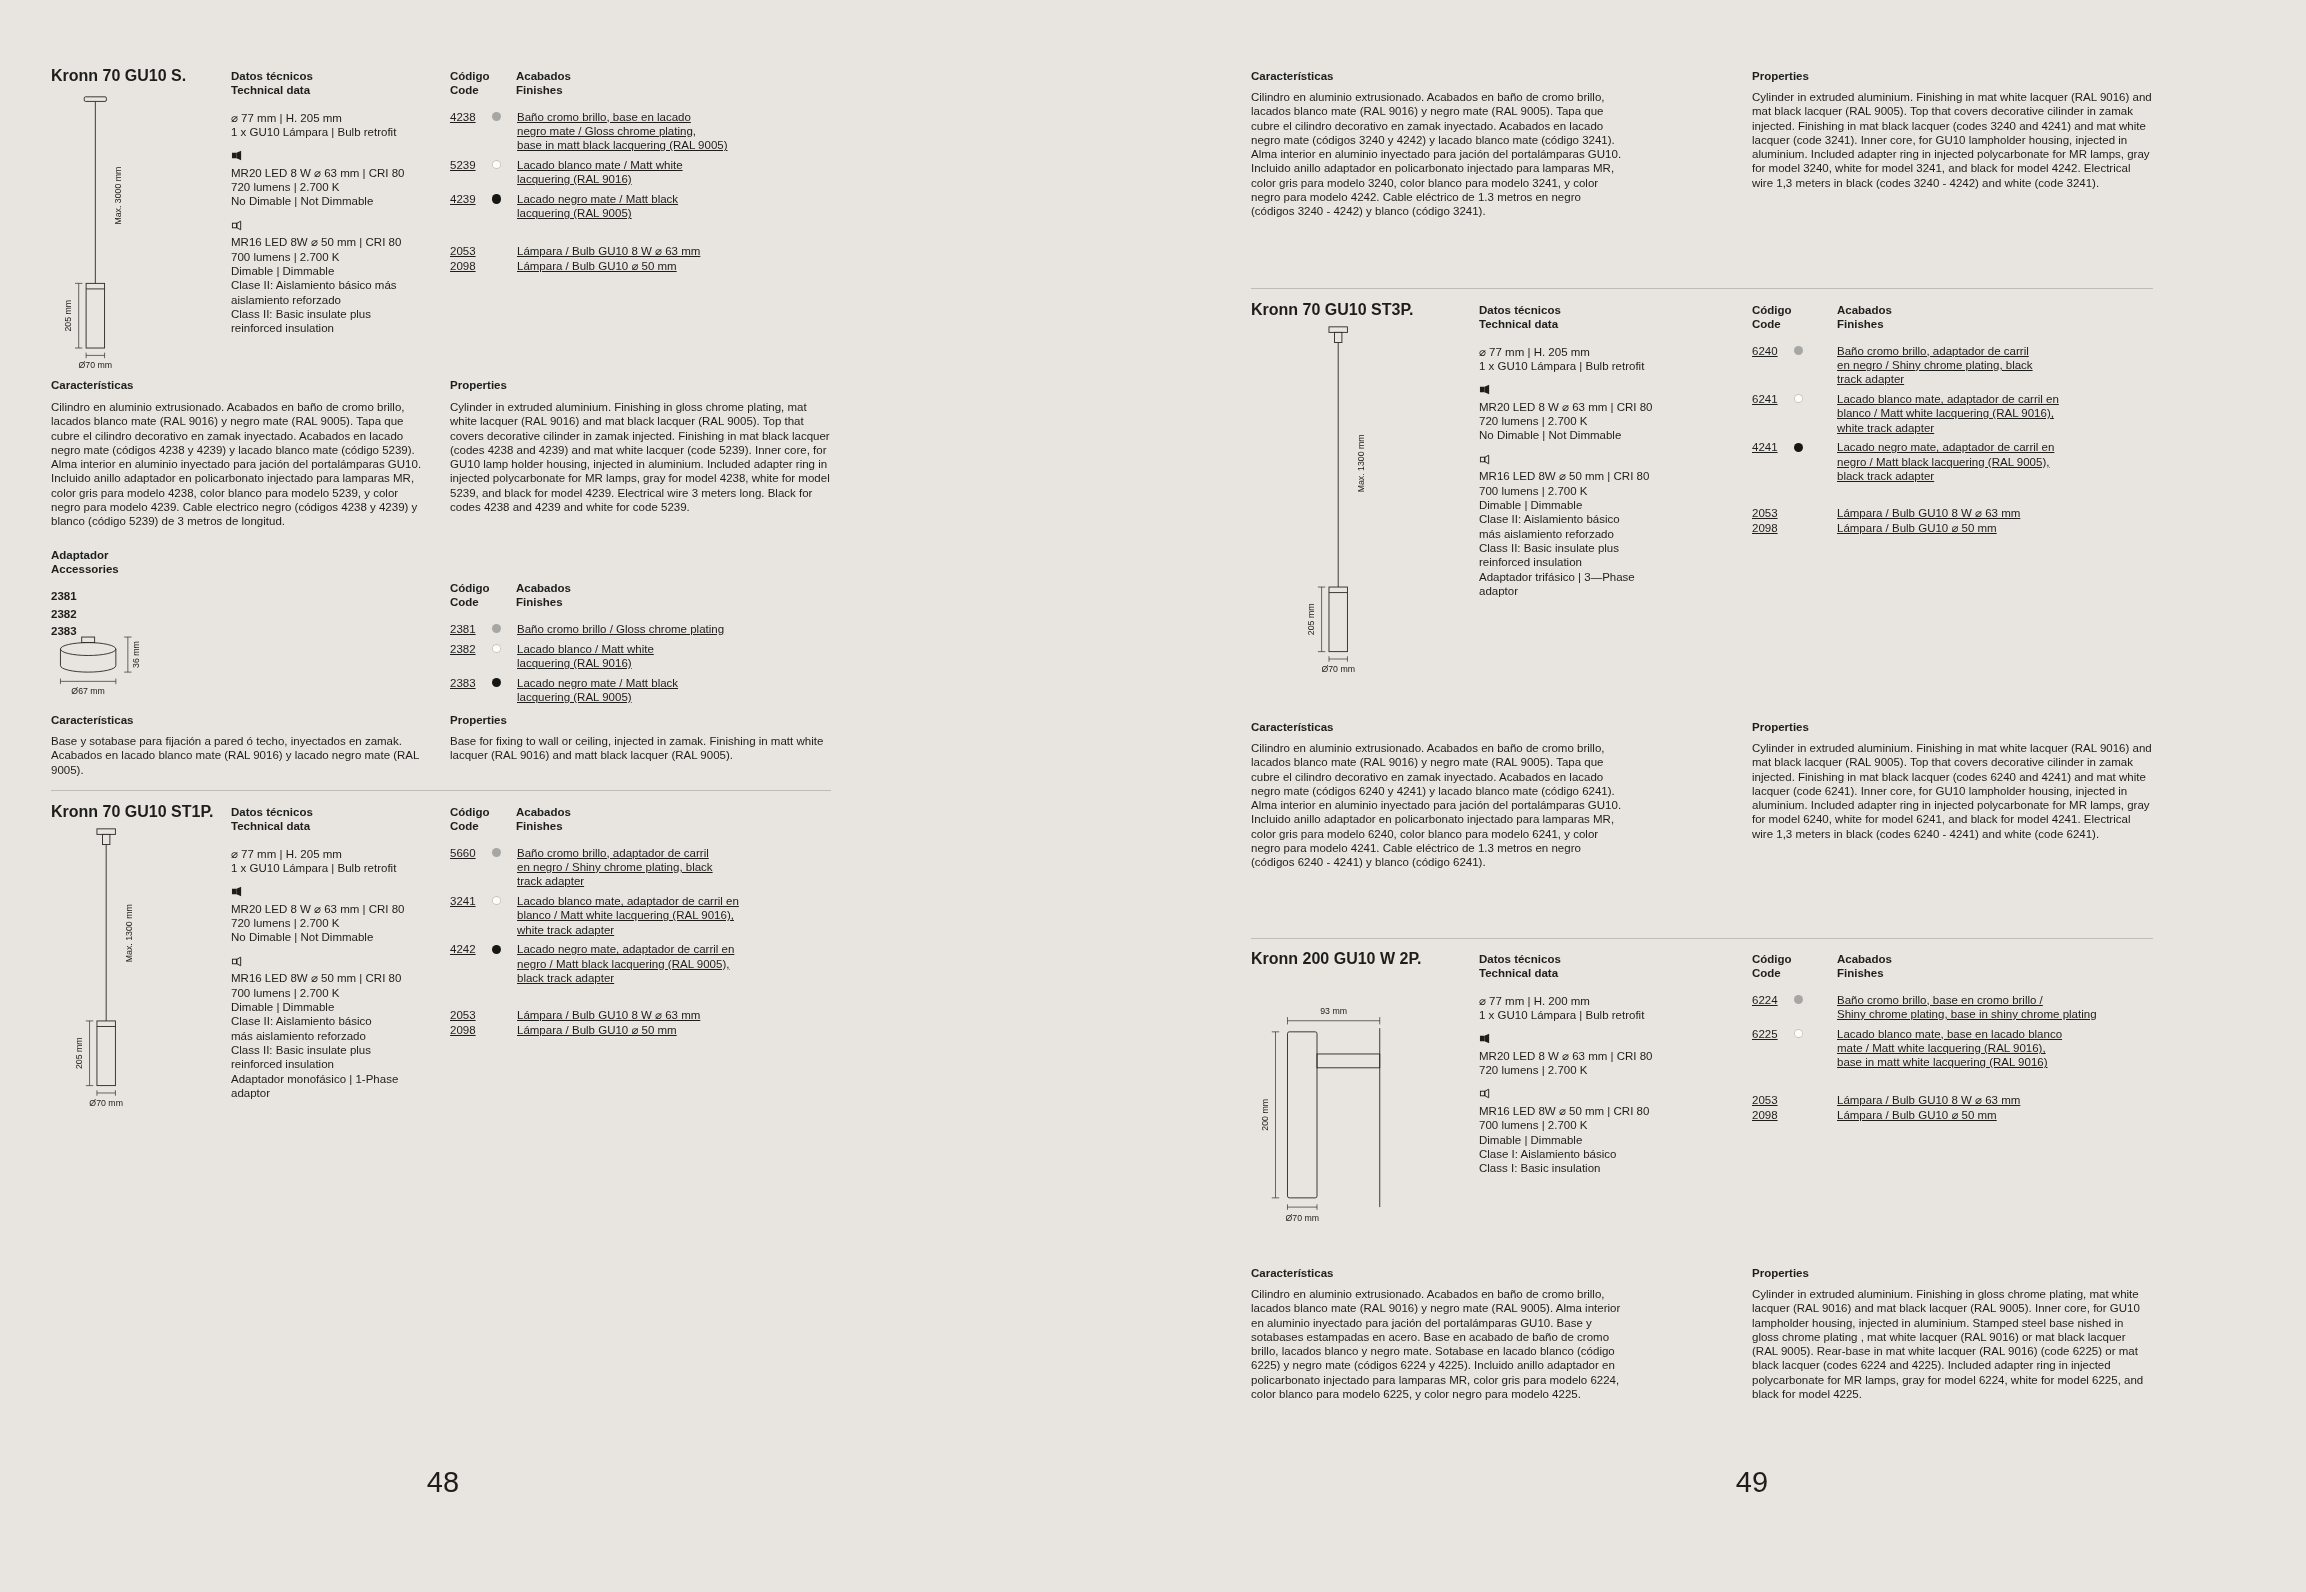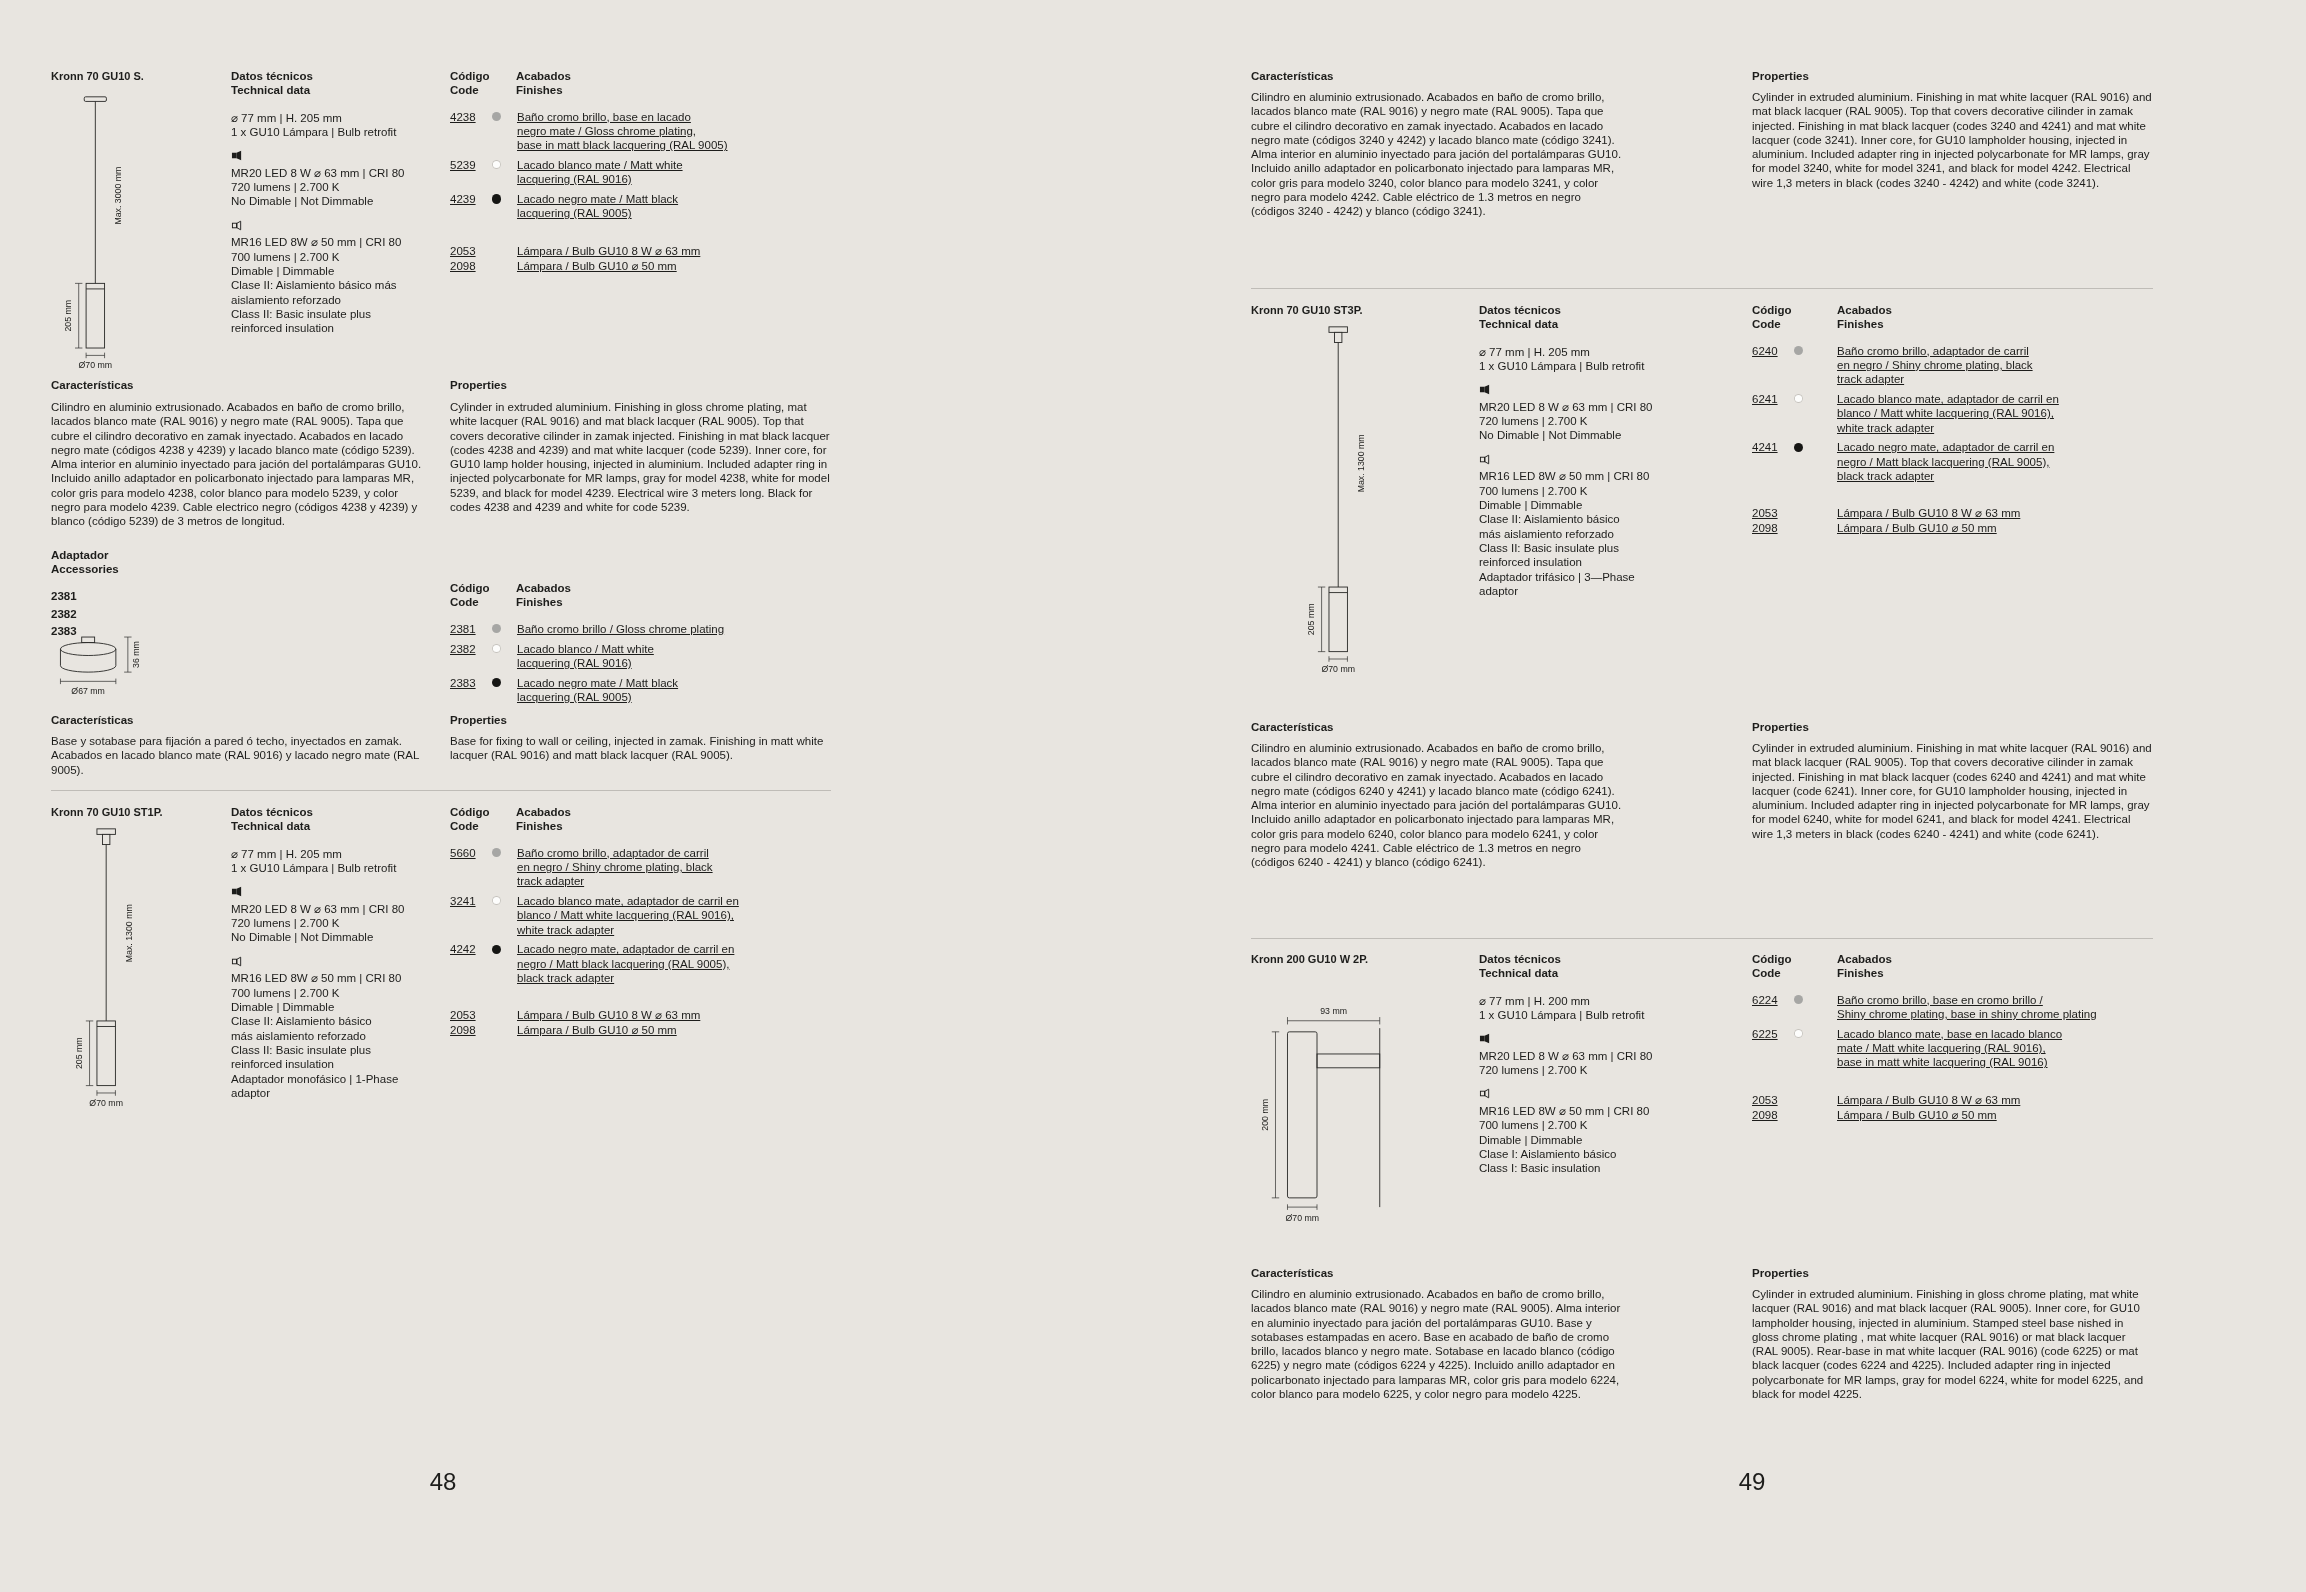--- a/index.html
+++ b/index.html
@@ -5,39 +5,39 @@
   html,body{margin:0;padding:0;}
   body{
     width:2306px;height:1592px;position:relative;overflow:hidden;
     background:#e8e5e0;color:#1d1d1b;
     font-family:"Liberation Sans","DejaVu Sans",sans-serif;
     font-size:11.5px;line-height:14.3px;
   }
   .abs{position:absolute;}
   .b{font-weight:bold;}
   .pre{white-space:pre-line;}
-  .title{font-weight:bold;font-size:11px;}
+  .title{font-weight:bold;font-size:16px;}
   .h2{font-weight:bold;}
   .colhead{font-weight:bold;margin-bottom:13px;}
   .specs .grp{margin-bottom:11px;}
   .lamp-icon{display:block;height:12px;margin:2.8px 0 3.7px 0;}
   .fintable .hdr{display:grid;font-weight:bold;margin-bottom:12px;}
   .lt .hdr{grid-template-columns:66px 1fr;}
   .rt .hdr{grid-template-columns:85px 1fr;}
   .finrow{display:grid;margin-bottom:5.5px;text-decoration:underline;}
   .lt .finrow{grid-template-columns:42px 25px 1fr;}
   .rt .finrow{grid-template-columns:42px 43px 1fr;}
   .bulbs{margin-top:23px;}
   .bulbs .finrow{margin-bottom:0.9px;}
   .dot{width:9.2px;height:9.2px;border-radius:50%;display:inline-block;margin-top:2.3px;}
   .dot[data-dot="chrome"]{background:#a6a6a4;}
   .dot[data-dot="white"]{background:#fdfdfc;box-shadow:inset 0 0 0 0.9px #c6c3bd;}
   .dot[data-dot="black"]{background:#161614;}
   .rule{position:absolute;height:0.9px;background:#bfbcb7;}
-  .pagenum{position:absolute;font-size:24px;text-align:center;width:74px;}
+  .pagenum{position:absolute;font-size:29px;text-align:center;width:74px;}
   .codeslist{font-weight:bold;line-height:17.5px;white-space:pre-line;}
   svg text.dim{font-size:9.5px;fill:#1d1d1b;font-family:"Liberation Sans","DejaVu Sans",sans-serif;}
   svg .ln{stroke:#2c2c2a;stroke-width:1;fill:none;}
   svg .lnf{stroke:#2c2c2a;stroke-width:1;fill:#e8e5e0;}
   svg .dimln{stroke:#2c2c2a;stroke-width:0.75;fill:none;}
 </style>
 </head>
 <body>
 
 <div class="abs title" style="left:51px;top:69px;">Kronn 70 GU10 S.</div>

